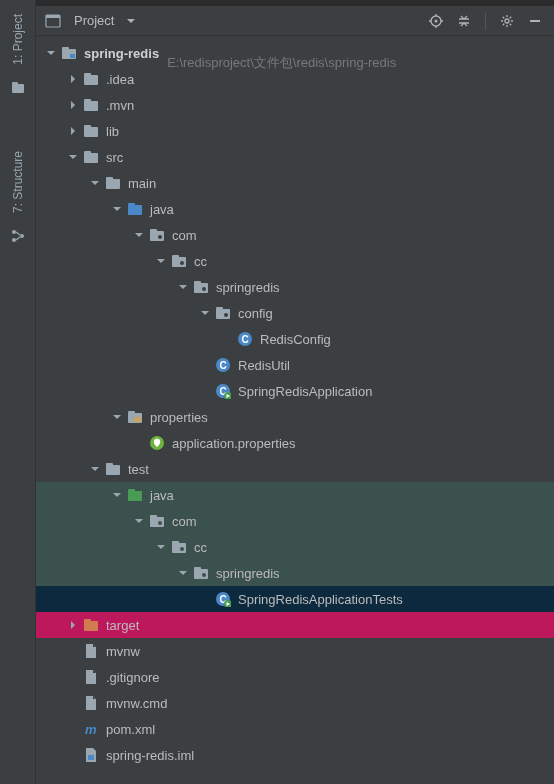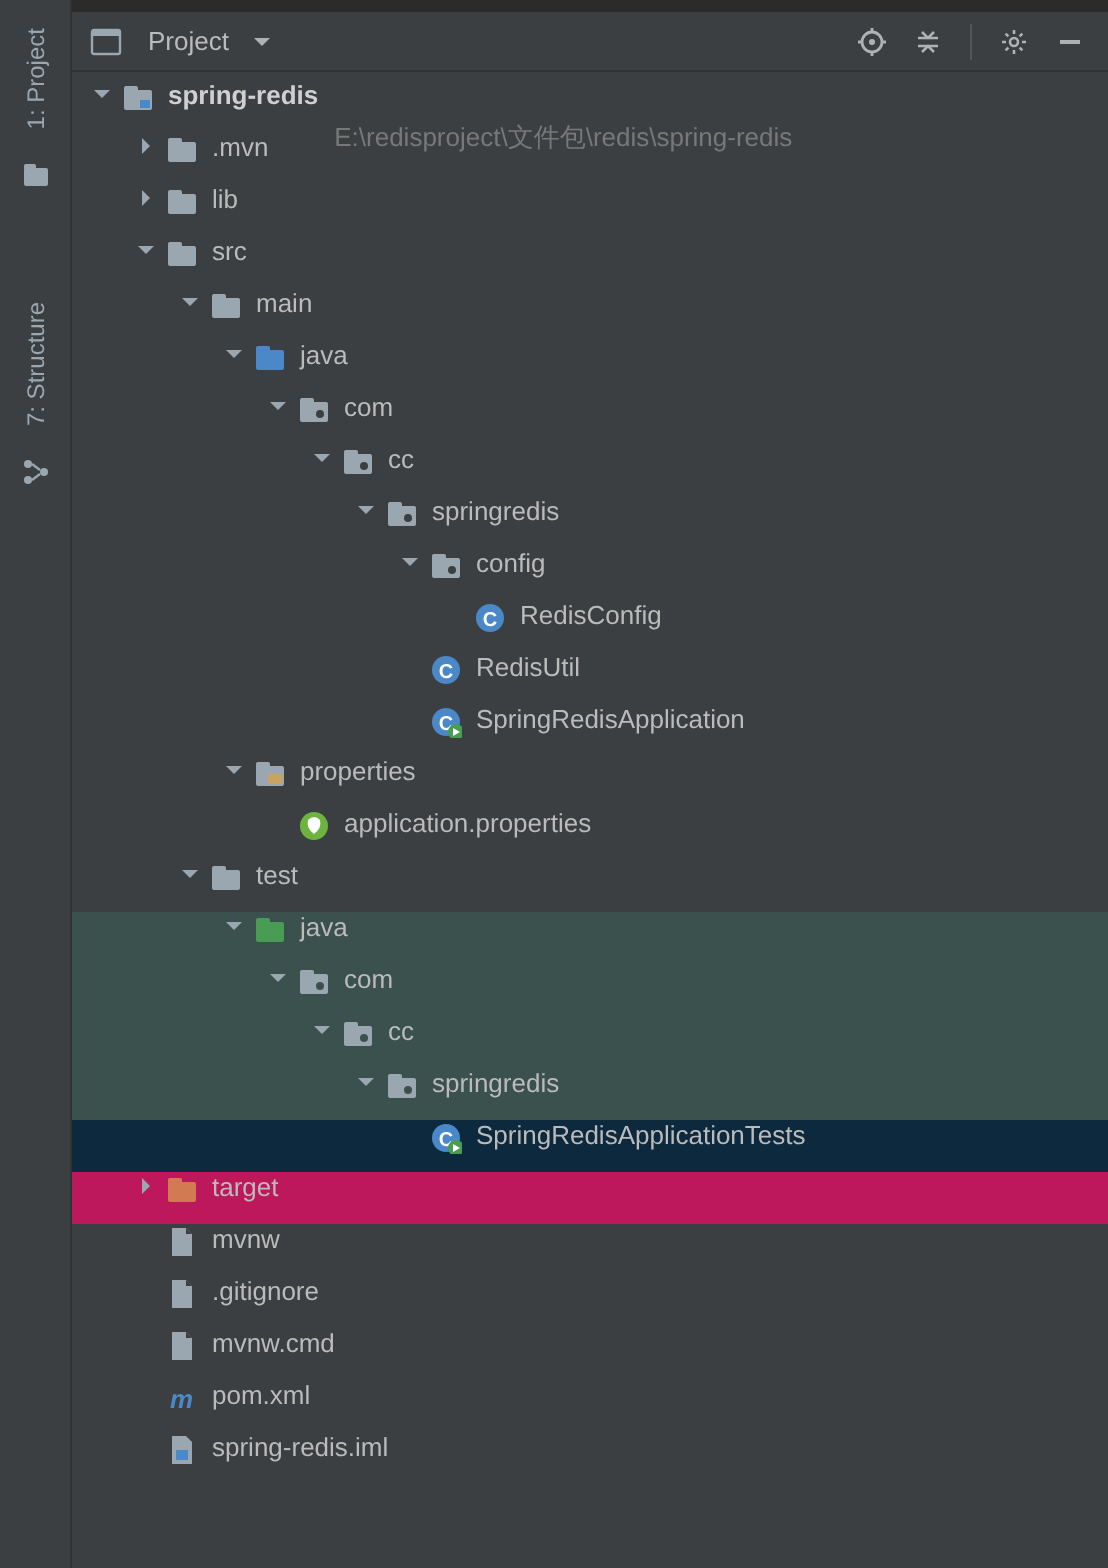--- a/index.html
+++ b/index.html
@@ -82,20 +82,21 @@
   margin: 0 4px;
 }
 .tree {
   flex: 1;
   overflow: auto;
   padding-top: 4px;
 }
 .row {
   height: 26px;
   display: flex;
+  align-items: center;
   white-space: nowrap;
   padding-right: 8px;
 }
 .row.green { background: #3b514d; }
 .row.selected { background: #0d293e; }
 .row.target { background: #be185d; }
 .arrow {
   width: 14px;
   height: 14px;
   display: flex;
@@ -201,20 +202,34 @@
           <svg width="16" height="16" viewBox="0 0 16 16">
             <rect x="1" y="4" width="14" height="10" rx="1" fill="#9aa7b0"></rect>
             <rect x="1" y="2" width="7" height="4" rx="1" fill="#9aa7b0"></rect>
             <rect x="9" y="9" width="5" height="4" fill="#4a88c7"></rect>
           </svg>
         </span>
       <span class="lbl bold">spring-redis</span>
       <span class="path">E:\redisproject\文件包\redis\spring-redis</span>
     </div>
 
+    <div class="row" style="padding-left:30px">
+      <span class="arrow">
+          <svg width="10" height="10" viewBox="0 0 10 10">
+            <path d="M3 1 L7 5 L3 9 Z" fill="#9aa7b0"></path>
+          </svg>
+        </span>
+      <span class="ico">
+          <svg width="16" height="16" viewBox="0 0 16 16">
+            <rect x="1" y="4" width="14" height="10" rx="1" fill="#9aa7b0"></rect>
+            <rect x="1" y="2" width="7" height="4" rx="1" fill="#9aa7b0"></rect>
+          </svg>
+        </span>
+      <span class="lbl">.idea</span>
+    </div>
 
     <div class="row" style="padding-left:30px">
       <span class="arrow">
           <svg width="10" height="10" viewBox="0 0 10 10">
             <path d="M3 1 L7 5 L3 9 Z" fill="#9aa7b0"></path>
           </svg>
         </span>
       <span class="ico">
           <svg width="16" height="16" viewBox="0 0 16 16">
             <rect x="1" y="4" width="14" height="10" rx="1" fill="#9aa7b0"></rect>

